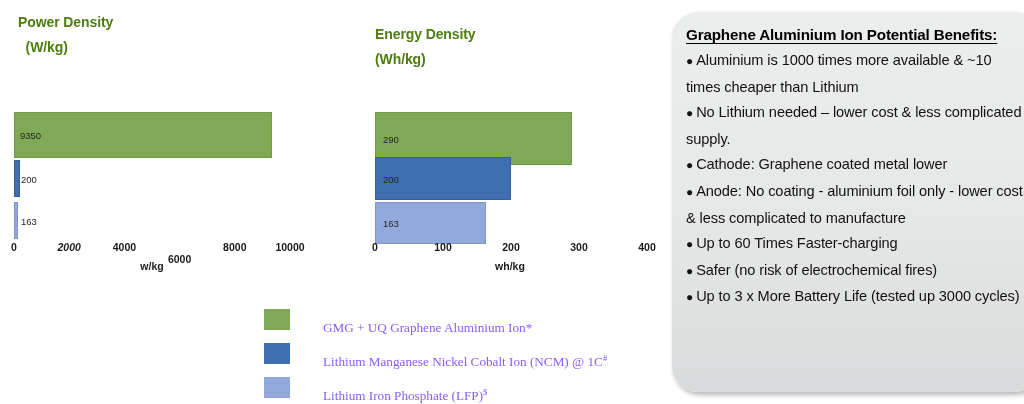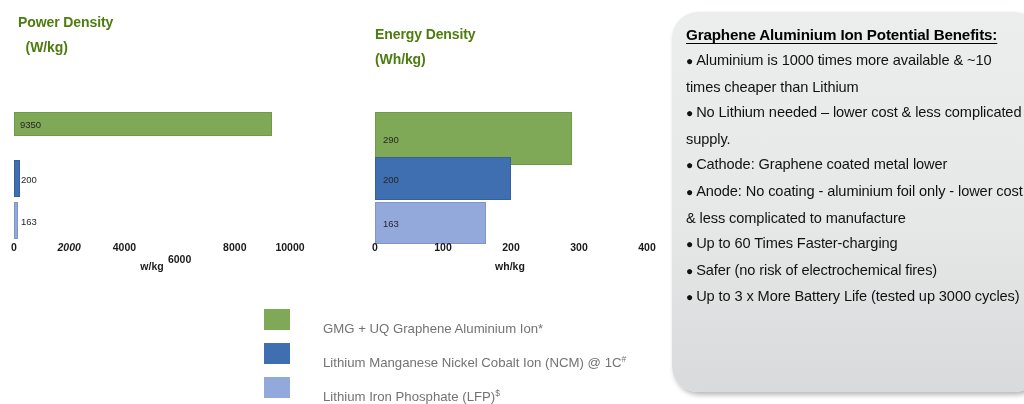--- a/index.html
+++ b/index.html
@@ -103,23 +103,23 @@
     height: 34px;
   }
   .legend-swatch {
     width: 26px;
     height: 21px;
     flex: 0 0 auto;
   }
   .legend-text {
     margin-left: 33px;
     font-size: 13.2px;
-    color: #737373;
-    white-space: nowrap;
-    font-family: Liberation Sans, sans-serif;
+    color: #8b5cf6;
+    white-space: nowrap;
+    font-family: Liberation Serif, serif;
     margin-top: 18px;
   }
   .legend-text sup {
     font-size: 8.5px;
     vertical-align: super;
   }
 
   
   #benefits-panel {
     position: absolute;
@@ -158,21 +158,21 @@
 </head>
 <body>
 
 <div id="root">
 
   <div class="chart-panel" id="chart-power">
     <div class="chart-title"><span>Power Density</span><br><span>  (W/kg)</span></div>
 
     <div class="plot-area" id="power-plot" style="left:14px; top:110px; width:276px; height:126px;">
 
-      <div class="bar-row" style="position:absolute; left:0; top:2px; width:100%; height:24px;">
+      <div class="bar-row" style="position:absolute; left:0; top:2px; width:100%; height:46px;">
         <div class="bar" style="width:93.5%; background:#7fa956; border:1px solid #6f9a46;"></div>
         <div class="bar-label" style="left:6px;">9350</div>
       </div>
 
       <div class="bar-row" style="position:absolute; left:0; top:50px; width:100%; height:37px;">
         <div class="bar" style="width:2.0%; background:#3f6fb0; border:1px solid #35609c;"></div>
         <div class="bar-label" style="left:7px;">200</div>
       </div>
 
       <div class="bar-row" style="position:absolute; left:0; top:92px; width:100%; height:37px;">

